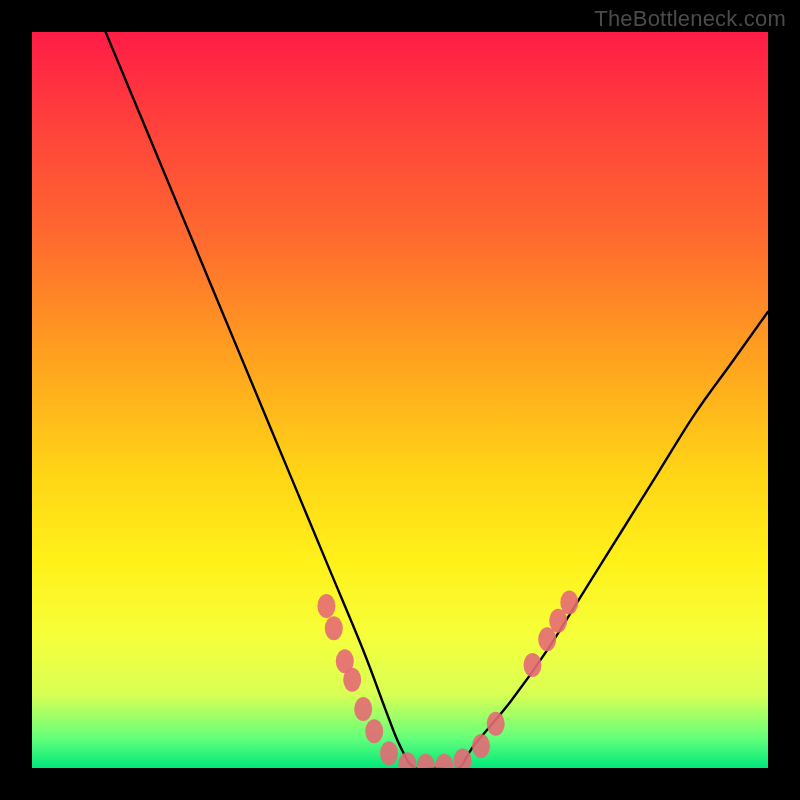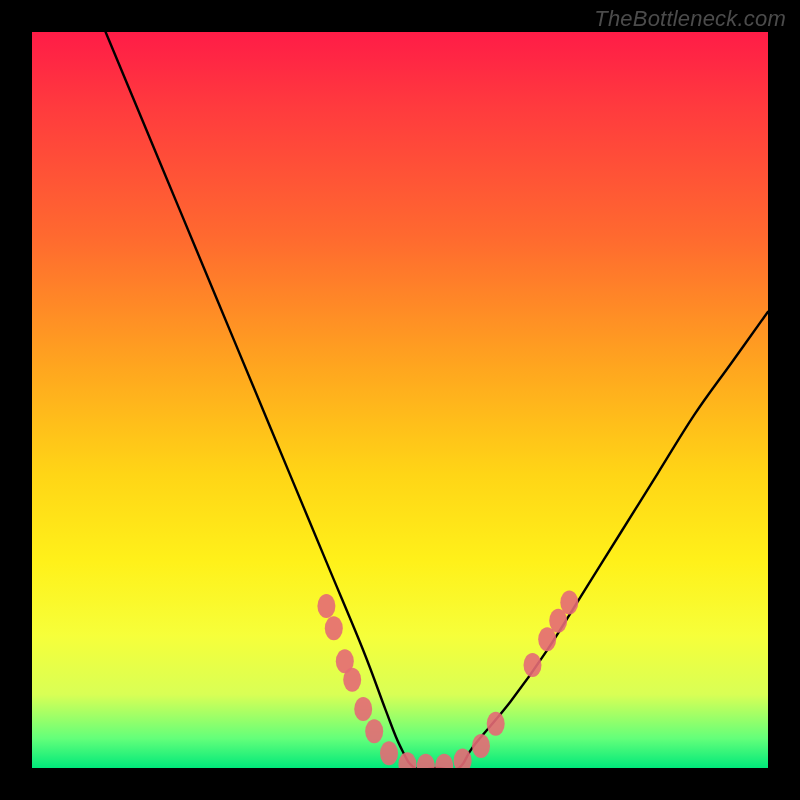--- a/index.html
+++ b/index.html
@@ -11,21 +11,20 @@
     overflow: hidden;
     font-family: Arial, Helvetica, sans-serif;
   }
   .frame {
     position: absolute;
     top: 0;
     left: 0;
     width: 800px;
     height: 800px;
     background: #000;
-    font-style: italic;
   }
   .plot {
     position: absolute;
     top: 32px;
     left: 32px;
     width: 736px;
     height: 736px;
     
     background: linear-gradient(
       to bottom,

